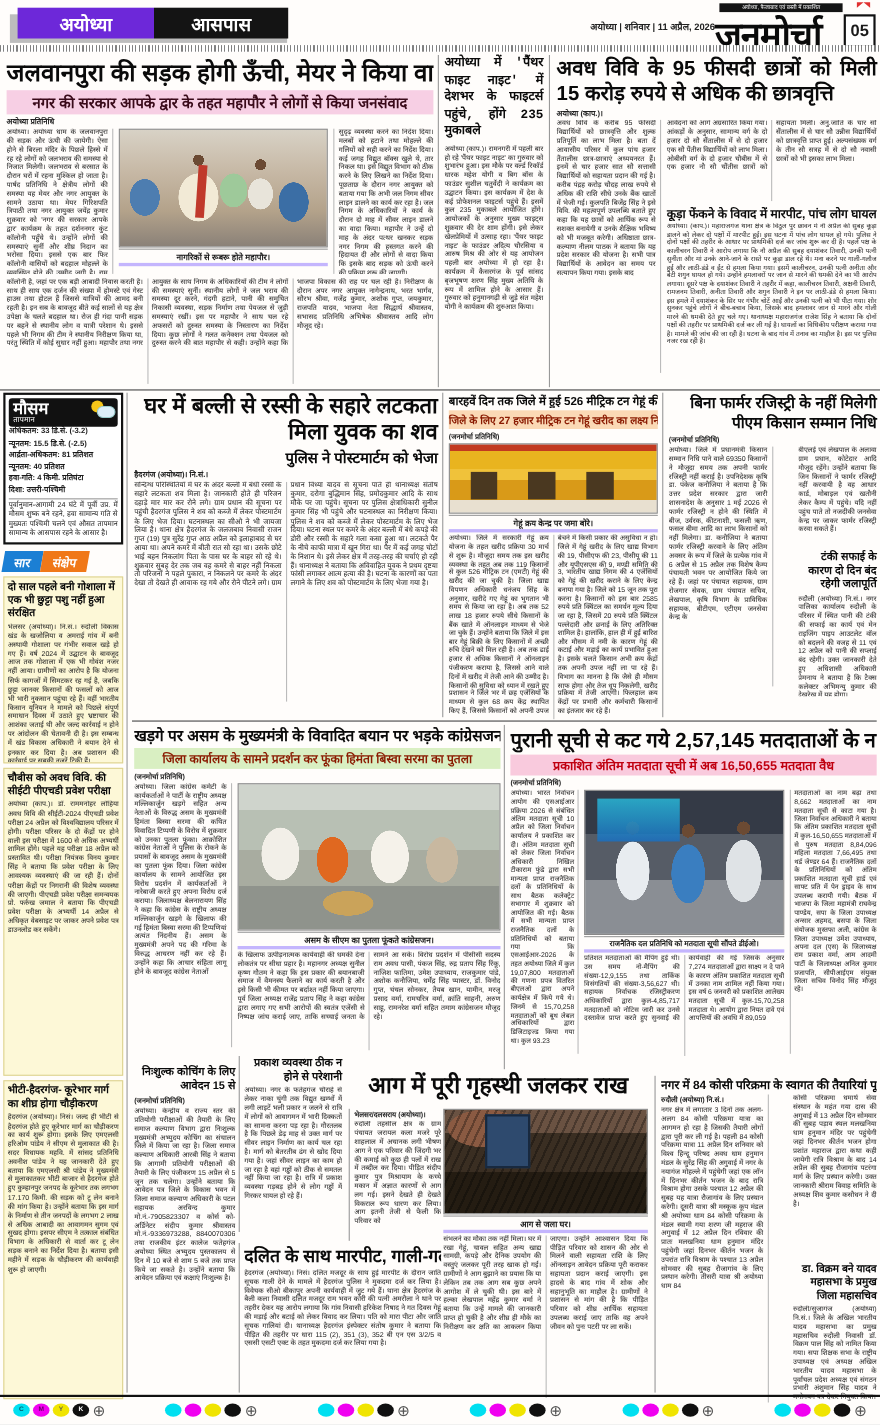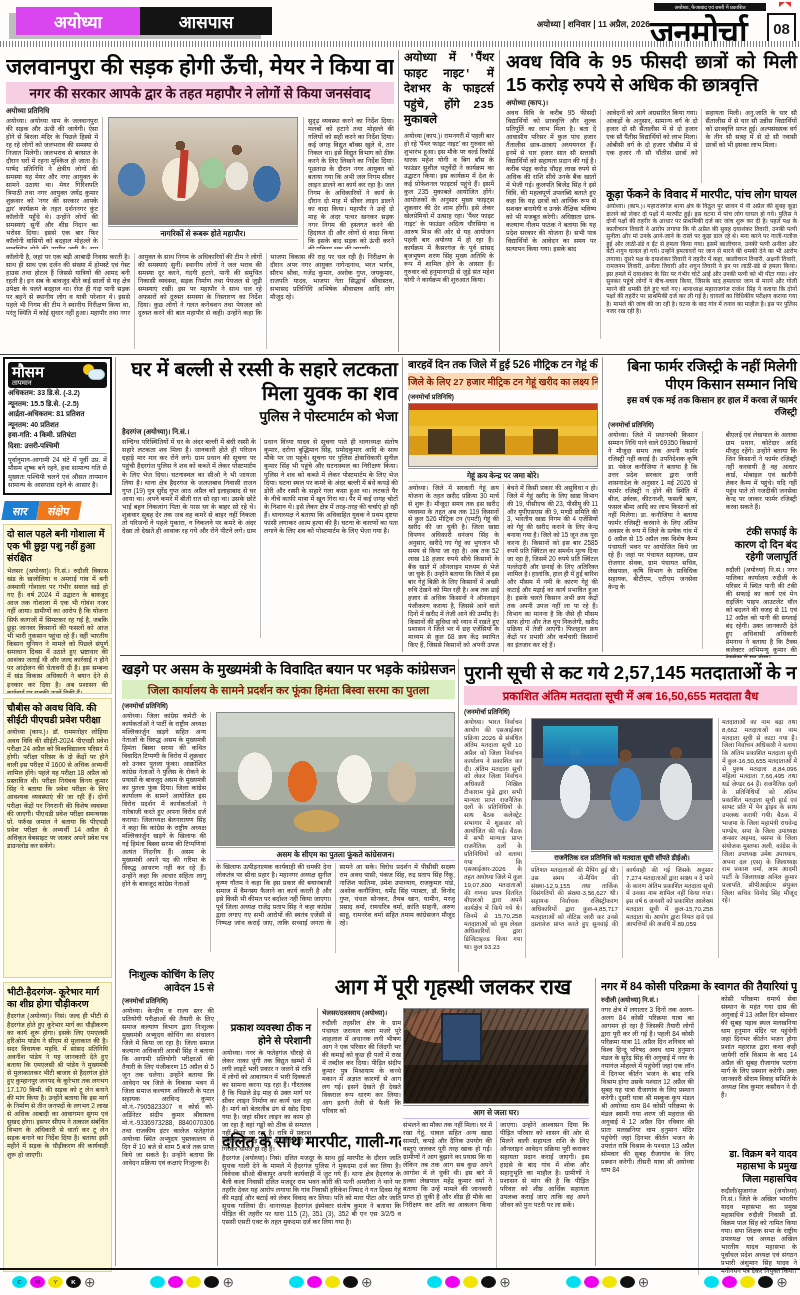--- a/index.html
+++ b/index.html
@@ -2,36 +2,36 @@
 <html><head>
 <meta charset="utf-8">
 <style>
   html,body{margin:0;padding:0;background:#e8e8e8;}
   .page{position:relative;width:800px;height:1295px;background:#fffdfb;margin:0 auto;overflow:hidden;
         font-family:"Liberation Sans","DejaVu Sans",sans-serif;color:#1a1a1a;}
   .abs{position:absolute;}
   
   .tab-shadow{left:9px;top:13px;width:252px;height:26px;background:#bdbdbd;}
   .tab{display:flex;align-items:center;justify-content:center;color:#fff;font-weight:bold;font-size:17px;height:28px;}
-  .tab-red{left:16px;top:7px;width:124px;background:#d946ef;}
-  .tab-black{left:140px;top:7px;width:132px;background:#141414;}
+  .tab-red{left:16px;top:7px;width:124px;background:#6d28d9;}
+  .tab-black{left:140px;top:7px;width:122px;background:#141414;}
   .dateline{right:150px;top:18px;font-size:8.5px;font-weight:bold;color:#222;}
   .tagline{left:654px;top:3px;width:112px;height:8px;background:#141414;color:#fff;font-size:5px;line-height:8px;text-align:center;overflow:hidden;}
   .masthead{left:650px;top:9px;font-size:33px;font-weight:800;letter-spacing:-1px;color:#0a0a0a;}
   .pagebox{left:767px;top:13px;width:25px;height:26px;border:2px solid #111;display:flex;align-items:center;justify-content:center;font-size:15px;font-weight:bold;background:#fff;}
   .bookmark{left:779px;top:2px;width:0;height:0;border-left:6px solid #e03030;border-right:6px solid #e03030;border-bottom:5px solid transparent;}
   .tickband{left:0;top:41px;width:800px;height:6px;background:repeating-linear-gradient(90deg,#808080 0 1px,#fff 1px 3px);}
   .hrule{border-top:1px solid #444;height:0;}
   
   .h-xxl{font-size:22px;font-weight:800;white-space:nowrap;overflow:hidden;color:#0a0a0a;}
   .h-xl{font-size:18.5px;font-weight:800;line-height:1.25;color:#0a0a0a;}
   .h-c{font-weight:800;text-align:right;color:#0a0a0a;}
   .bt{font-size:6.4px;line-height:1.25;text-align:justify;overflow:hidden;color:#222;}
   .byline{font-size:7px;font-weight:bold;color:#222;margin:2px 0;}
-  .cap{font-size:7.5px;font-weight:bold;text-align:center;border-top:1px solid #999;border-bottom:1px solid #c4b5fd;padding:1px 0;margin-top:1px;overflow:hidden;white-space:nowrap;}
+  .cap{font-size:7.5px;font-weight:bold;text-align:center;border-top:1px solid #999;border-bottom:3px solid #c4b5fd;padding:1px 0;margin-top:1px;overflow:hidden;white-space:nowrap;}
   .cols2{columns:2;column-gap:8px;column-rule:1px solid #bbb;}
   .cols3{columns:3;column-gap:8px;column-rule:1px solid #bbb;}
   .sub-pink{background:#f7cfe4;color:#3a0a1a;font-weight:800;font-size:13.5px;text-align:center;padding:2px 0;margin:2px 0;overflow:hidden;white-space:nowrap;}
   .sub-peach{background:#fbd9b5;color:#8a1a00;font-weight:800;font-size:9.5px;text-align:center;padding:2px 0;margin:2px 0;overflow:hidden;white-space:nowrap;}
   .sub-green{background:#d9efc2;color:#8a1a00;font-weight:800;font-size:11px;text-align:center;padding:2px 0;margin:2px 0;overflow:hidden;white-space:nowrap;}
   .sub-pink2{background:#f9cadd;color:#c00010;font-weight:800;font-size:11.5px;text-align:center;padding:2px 0;margin:2px 0;overflow:hidden;white-space:nowrap;}
   .vline-l{border-left:1px solid #999;}
   
   .photo{border:1px solid #888;position:relative;overflow:hidden;}
   .photo-mayor{height:106px;background:
@@ -101,21 +101,21 @@
   <div class="abs tab tab-red">
       <span>अयोध्या</span>
     </div>
   <div class="abs tab tab-black">
       <span>आसपास</span>
     </div>
   <div class="abs dateline">अयोध्या | शनिवार | 11 अप्रैल, 2026</div>
   <div class="abs tagline">अयोध्या, फैजाबाद एवं बस्ती में प्रकाशित</div>
   <div class="abs masthead">जनमोर्चा</div>
   <div class="abs bookmark"></div>
-  <div class="abs pagebox">08</div>
+  <div class="abs pagebox">05</div>
   <div class="abs tickband"></div>
 
   <div class="abs" style="left:6px;top:50px;width:388px;height:302px;">
     <div class="h-xxl">जलवानपुरा की सड़क होगी ऊँची, मेयर ने किया वादा</div>
     <div class="sub-pink">नगर की सरकार आपके द्वार के तहत महापौर ने लोगों से किया जनसंवाद</div>
     <div class="byline">अयोध्या प्रतिनिधि</div>
     <div style="display:flex;gap:5px;height:132px;">
       <div class="bt" style="width:92px;height:132px;border-right:1px solid #bbb;padding-right:4px;">अयोध्या। अयोध्या धाम के जलवानपुरा की सड़क और ऊंची की जायेगी। ऐसा होने से बिरला मंदिर के पिछले हिस्से में रह रहे लोगों को जलभराव की समस्या से निजात मिलेगी। जलभराव से बरसात के दौरान घरों में रहना मुश्किल हो जाता है। पार्षद प्रतिनिधि ने क्षेत्रीय लोगों की समस्या यह मेयर और नगर आयुक्त के सामने उठाया था। मेयर गिरिशपति त्रिपाठी तथा नगर आयुक्त जयेंद्र कुमार शुक्रवार को 'नगर की सरकार आपके द्वार' कार्यक्रम के तहत दर्शननगर कुंट कॉलोनी पहुँचे थे। उन्होंने लोगों की समस्याएं सुनीं और शीघ्र निदान का भरोसा दिया। इससे एक बार फिर कॉलोनी वासियों को बदहाल मोहल्ले के व्यवस्थित होने की उम्मीद जगी है। राम जन्मभूमि मुख्य प्रवेश द्वार से सौ मीटर की दूरी पर रंग भवन कुंट नई</div>
       <div style="width:190px;">
         <div class="photo photo-mayor">
@@ -201,21 +201,20 @@
       <div class="door d1"></div>
       <div class="door d2"></div>
       <div class="door d3"></div>
     </div>
     <div class="cap">गेहूं क्रय केन्द्र पर जमा बोरे।</div>
     <div class="bt cols2" style="font-size:6.3px;height:168px;margin-top:2px;">अयोध्या। जिले में सरकारी गेहूं क्रय योजना के तहत खरीद प्रक्रिया 30 मार्च से शुरू है। मौजूदा समय तक इस खरीद व्यवस्था के तहत अब तक 119 किसानों से कुल 526 मीट्रिक टन (एमटी) गेहूं की खरीद की जा चुकी है। जिला खाद्य विपणन अधिकारी धनंजय सिंह के अनुसार, खरीदे गए गेहूं का भुगतान भी समय से किया जा रहा है। अब तक 52 लाख 18 हजार रुपये सीधे किसानों के बैंक खाते में ऑनलाइन माध्यम से भेजे जा चुके हैं। उन्होंने बताया कि जिले में इस बार गेहूं बिक्री के लिए किसानों में अच्छी रुचि देखने को मिल रही है। अब तक ढाई हजार से अधिक किसानों ने ऑनलाइन पंजीकरण कराया है, जिससे आने वाले दिनों में खरीद में तेजी आने की उम्मीद है। किसानों की सुविधा को ध्यान में रखते हुए प्रशासन ने जिले भर में छह एजेंसियों के माध्यम से कुल 68 क्रय केंद्र स्थापित किए हैं, जिससे किसानों को अपनी उपज बेचने में किसी प्रकार की असुविधा न हो। जिले में गेहूं खरीद के लिए खाद्य विभाग की 19, पीसीएफ की 23, पीसीयू की 11 और यूपीएसएस की 9, मण्डी समिति की 3, भारतीय खाद्य निगम की 4 एजेंसियों को गेहूं की खरीद कराने के लिए केन्द्र बनाया गया है। जिले को 15 जून तक पूरा करना है। किसानों को इस बार 2585 रुपये प्रति क्विंटल का समर्थन मूल्य दिया जा रहा है, जिसमें 20 रुपये प्रति क्विंटल पल्लेदारी और छनाई के लिए अतिरिक्त शामिल है। हालांकि, हाल ही में हुई बारिश और मौसम में नमी के कारण गेहूं की कटाई और मड़ाई का कार्य प्रभावित हुआ है। इसके चलते किसान अभी क्रय केंद्रों तक अपनी उपज नहीं ला पा रहे हैं। विभाग का मानना है कि जैसे ही मौसम साफ होगा और तेज धूप निकलेगी, खरीद प्रक्रिया में तेजी आएगी। फिलहाल क्रय केंद्रों पर प्रभारी और कर्मचारी किसानों का इंतजार कर रहे हैं।</div>
   </div>
 
   <div class="abs vline-l" style="left:602px;top:357px;width:195px;height:295px;padding-left:5px;box-sizing:border-box;">
     <div class="h-c" style="font-size:14px;line-height:1.3;">बिना फार्मर रजिस्ट्री के नहीं मिलेगी पीएम किसान सम्मान निधि</div>
-    <div class="h-c" style="font-size:8.8px;margin-top:1px;">इस वर्ष एक मई तक किसान हर हाल में करवा लें फार्मर रजिस्ट्री</div>
     <div class="byline" style="font-size:6.5px;">(जनमोर्चा प्रतिनिधि)</div>
     <div style="display:flex;gap:23px;">
       <div class="bt" style="width:50%;height:218px;border-right:1px solid #bbb;padding-right:4px;box-sizing:border-box;">अयोध्या। जिले में प्रधानमंत्री किसान सम्मान निधि पाने वाले 69350 किसानों ने मौजूदा समय तक अपनी फार्मर रजिस्ट्री नहीं कराई है। उपनिदेशक कृषि डा. पंकेज कनौजिया ने बताया है कि उत्तर प्रदेश सरकार द्वारा जारी शासनादेश के अनुसार 1 मई 2026 से फार्मर रजिस्ट्री न होने की स्थिति में बीज, उर्वरक, कीटनाशी, फसली ऋण, फसल बीमा आदि का लाभ किसानों को नहीं मिलेगा। डा. कनौजिया ने बताया फार्मर रजिस्ट्री करवाने के लिए अंतिम अवसर के रूप में जिले के प्रत्येक गांव में 6 अप्रैल से 15 अप्रैल तक विशेष कैम्प पंचायती भवन पर आयोजित किये जा रहे हैं। जहां पर पंचायत सहायक, ग्राम रोजगार सेवक, ग्राम पंचायत सचिव, लेखपाल, कृषि विभाग के प्राविधिक सहायक, बीटीएम, एटीएम जनसेवा केन्द्र के</div>
       <div style="flex:1;">
         <div class="bt" style="height:92px;">बीएलई एवं लेखपाल के अलावा ग्राम प्रधान, कोटेदार आदि मौजूद रहेंगे। उन्होंने बताया कि जिन किसानों ने फार्मर रजिस्ट्री नहीं करवायी है वह आधार कार्ड, मोबाइल एवं खतौनी लेकर कैम्प में पहुंचे। यदि नहीं पहुंच पाते तो नजदीकी जनसेवा केन्द्र पर जाकर फार्मर रजिस्ट्री करवा सकते हैं।</div>
         <div class="h-c" style="font-size:10px;line-height:1.25;margin:3px 0 2px;">टंकी सफाई के कारण दो दिन बंद रहेगी जलापूर्ति</div>
         <div class="bt" style="height:92px;">रुदौली (अयोध्या) नि.सं.। नगर पालिका कार्यालय रुदौली के परिसर में स्थित पानी की टंकी की सफाई का कार्य एवं मेन राइजिंग पाइप आउटलेट वॉल को बदलने की वजह से 11 एवं 12 अप्रैल को पानी की सप्लाई बंद रहेगी। उक्त जानकारी देते हुए अधिशासी अधिकारी प्रेमनाथ ने बताया है कि टैक्स कलेक्टर अभिमन्यु कुमार की देखरेख में यह होगा।</div>
       </div>
     </div>
   </div>
@@ -252,21 +251,21 @@
       <div class="bt" style="flex:1;height:240px;font-size:6.2px;border-left:1px solid #bbb;padding-left:3px;">मतदाताओं का नाम बढ़ा तथा 8,662 मतदाताओं का नाम मतदाता सूची से काटा गया है। जिला निर्वाचन अधिकारी ने बताया कि अंतिम प्रकाशित मतदाता सूची में कुल-16,50,655 मतदाताओं में से पुरुष मतदाता 8,84,096 महिला मतदाता 7,66,495 तथा थर्ड जेण्डर 64 हैं। राजनैतिक दलों के प्रतिनिधियों को अंतिम प्रकाशित मतदाता सूची हार्ड एवं साफ्ट प्रति में पेन ड्राइव के साथ उपलब्ध करायी गयी। बैठक में भाजपा के जिला महामंत्री राघवेन्द्र पाण्डेय, सपा के जिला उपाध्यक्ष अन्सार अहमद, बसपा के जिला संयोजक मुस्तफा अली, कांग्रेस के जिला उपाध्यक्ष उमेश उपाध्याय, अपना दल (एस) के जिलाध्यक्ष राम प्रकाश वर्मा, आम आदमी पार्टी के जिलाध्यक्ष अनिल कुमार प्रजापति, सीपीआईएम संयुक्त जिला सचिव विनोद सिंह मौजूद रहे।</div>
     </div>
   </div>
 
   <div class="abs" style="left:122px;top:968px;width:92px;height:298px;">
     <div class="h-c" style="font-size:10px;line-height:1.3;">निःशुल्क कोचिंग के लिए आवेदन 15 से</div>
     <div class="byline" style="font-size:6.5px;">(जनमोर्चा प्रतिनिधि)</div>
     <div class="bt" style="height:250px;">अयोध्या। केन्द्रीय व राज्य स्तर की प्रतियोगी परीक्षाओं की तैयारी के लिए समाज कल्याण विभाग द्वारा निःशुल्क मुख्यमंत्री अभ्युदय कोचिंग का संचालन जिले में किया जा रहा है। जिला समाज कल्याण अधिकारी आरबी सिंह ने बताया कि आगामी प्रतियोगी परीक्षाओं की तैयारी के लिए पंजीकरण 15 अप्रैल से 5 जून तक चलेगा। उन्होंने बताया कि आवेदन पत्र जिले के विकास भवन में जिला समाज कल्याण अधिकारी के पटल सहायक अरविन्द कुमार मो.नं.-7905823307 व कोर्स को-अर्डिनेटर संदीप कुमार श्रीवास्तव मो.नं.-9336973288, 8840070306 तथा राजकीय इंटर कालेज फतेहगंज अयोध्या स्थित अभ्युदय पुस्तकालय से दिन में 10 बजे से शाम 5 बजे तक प्राप्त किये जा सकते है। उन्होंने बताया कि आवेदन प्रक्रिया एवं कक्षाएं निःशुल्क है।</div>
   </div>
 
-  <div class="abs vline-l" style="left:217px;top:1021px;width:94px;height:160px;padding-left:4px;box-sizing:border-box;">
+  <div class="abs vline-l" style="left:217px;top:960px;width:94px;height:160px;padding-left:4px;box-sizing:border-box;">
     <div class="h-c" style="font-size:10px;line-height:1.3;">प्रकाश व्यवस्था ठीक न होने से परेशानी</div>
     <div class="bt" style="height:124px;margin-top:2px;">अयोध्या। नगर के फतेहगंज चौराहे से लेकर नाका चुंगी तक विद्युत खम्भों में लगी लाइटें भली प्रकार न जलने से रात्रि में लोगों को आवागमन में भारी दिक्कतों का सामना करना पड़ रहा है। गौरतलब है कि पिछले डेढ़ माह से उक्त मार्ग पर सीवर लाइन निर्माण का कार्य चल रहा है। मार्ग को बेतरतीब ढंग से खोद दिया गया है। जहां सीवर लाइन का काम हो जा रहा है वहां गड्ढों को ठीक से समतल नहीं किया जा रहा है। रात्रि में प्रकाश व्यवस्था गड़बड़ होने से लोग गड्ढों में गिरकर घायल हो रहे हैं।</div>
   </div>
 
   <div class="abs" style="left:317px;top:966px;width:272px;height:40px;display:flex;align-items:center;justify-content:center;">
     <div style="font-size:21px;font-weight:800;white-space:nowrap;color:#0a0a0a;">आग में पूरी गृहस्थी जलकर राख</div>
   </div>
   <div class="abs vline-l" style="left:317px;top:1008px;width:84px;height:120px;padding-left:4px;box-sizing:border-box;">
     <div class="byline" style="font-size:6.5px;margin:0 0 2px;">भेलसर/दलसराय (अयोध्या)।</div>
     <div class="bt" style="height:104px;">रुदौली तहसील क्षेत्र के ग्राम पंचायत जरायल कला मजरे पूरे शाहलाल में अचानक लगी भीषण आग ने एक परिवार की जिंदगी भर की कमाई को कुछ ही पलों में राख में तब्दील कर दिया। पीड़ित संदीप कुमार पुत्र मिश्रायाम के कच्चे मकान में अज्ञात कारणों से आग लग गई। इसने देखते ही देखते विकराल रूप धारण कर लिया। आग इतनी तेजी से फैली कि परिवार को</div>

